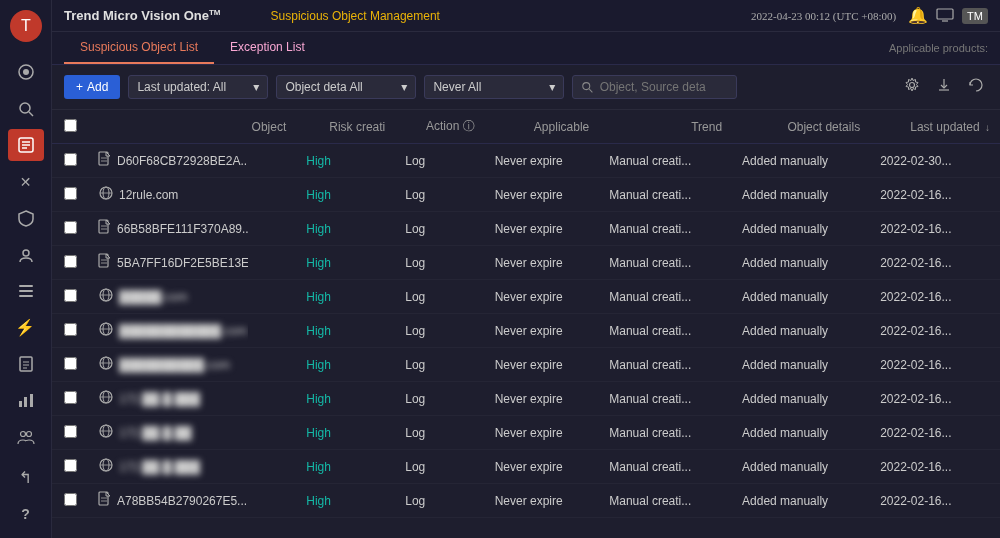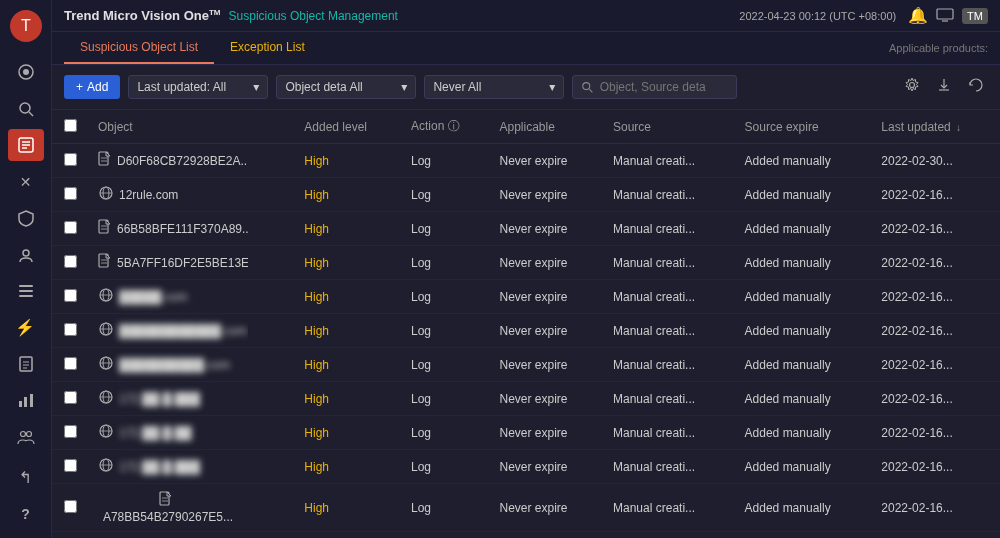--- a/index.html
+++ b/index.html
@@ -57,43 +57,44 @@
       overflow: hidden;
     }
 
     
     .topbar {
       display: flex;
       align-items: center;
       background: #1a1a2e;
       padding: 6px 12px;
       border-bottom: 1px solid #2a2a3e;
-      gap: 8px;
+      gap: 15px;
       justify-content: space-between;
     }
     .topbar-logo {
       font-size: 13px;
       font-weight: bold;
       color: #e0e0e0;
       white-space: nowrap;
     }
     .topbar-logo sup { font-size: 8px; }
     .topbar-title {
-      color: #14b8a6;
+      color: #eab308;
       font-size: 12px;
       flex: 1;
+      margin-left: 35px;
     }
     .topbar-right {
       display: flex;
       align-items: center;
       gap: 12px;
       color: #aaa;
       font-size: 11px;
     }
-    .topbar-time { white-space: nowrap; }
+    .topbar-time { white-space: nowrap; font-family: Liberation Serif, serif; }
     .topbar-icons { display: flex; gap: 8px; align-items: center; }
     .topbar-avatar {
       background: #555;
       color: white;
       border-radius: 3px;
       padding: 2px 5px;
       font-size: 11px;
     }
 
     
@@ -102,21 +103,21 @@
       align-items: center;
       background: #1a1a2e;
       padding: 0 12px;
       border-bottom: 1px solid #2a2a4a;
       justify-content: space-between;
     }
     .tabs { display: flex; gap: 0; justify-content: flex-end; }
     .tab {
       padding: 8px 16px;
       cursor: pointer;
-      color: #eab308;
+      color: #f9a8d4;
       font-size: 12px;
       border-bottom: 2px solid transparent;
     }
     .tab.active {
       color: #e87a5b;
       border-bottom: 2px solid #e87a5b;
     }
     .applicable-products {
       font-size: 11px;
       color: #777;
@@ -190,41 +191,41 @@
     table {
       width: 100%;
       border-collapse: collapse;
     }
     thead tr {
       background: #1e1e2e;
       border-bottom: 1px solid #2a2a4a;
     }
     thead th {
       padding: 8px 10px;
-      text-align: left;
+      text-align: right;
       color: #999;
       font-weight: normal;
       font-size: 12px;
       white-space: nowrap;
     }
     thead th:first-child { width: 36px; }
     tbody tr {
       border-bottom: 1px solid #252535;
     }
     tbody td {
       padding: 7px 10px;
       font-size: 12px;
       color: #ccc;
       white-space: nowrap;
       overflow: hidden;
       text-overflow: ellipsis;
       max-width: 160px;
     }
     tbody td:first-child { width: 36px; }
-    .risk-high { color: #eab308; }
+    .risk-high { color: #14b8a6; }
     .checkbox-col { text-align: center; }
     input[type="checkbox"] {
       accent-color: #555;
       width: 13px;
       height: 13px;
     }
     .sort-indicator { font-size: 10px; margin-left: 2px; }
 
     
     .table-container::-webkit-scrollbar { width: 6px; }
@@ -394,25 +395,25 @@
   </div>
 
   <div class="table-container">
     <table>
       <thead>
         <tr>
           <th class="checkbox-col">
             <input type="checkbox" style="">
           </th>
           <th>Object</th>
-          <th>Added level</th>
+          <th>Risk creati</th>
           <th>Action ⓘ</th>
           <th>Applicable</th>
-          <th>Source</th>
-          <th>Source expire</th>
+          <th>Trend</th>
+          <th>Object details</th>
           <th>Last updated <span class="sort-indicator">↓</span></th>
         </tr>
       </thead>
       <tbody id="table-body">
       <tr>
     <td class="checkbox-col">
       <input type="checkbox" style="">
     </td>
     <td style="display:flex;align-items:center;">
       <span><svg width="14" height="16" viewBox="0 0 14 16" fill="none" style="margin-right:5px;flex-shrink:0">
@@ -600,21 +601,21 @@
     <td>Log</td>
     <td>Never expire</td>
     <td>Manual creati...</td>
     <td>Added manually</td>
     <td>2022-02-16...</td>
   </tr>
           <tr>
     <td class="checkbox-col">
       <input type="checkbox" style="">
     </td>
-    <td style="display:flex;align-items:center;flex-direction:column;">
+    <td style="display:flex;align-items:center;">
       <span><svg width="14" height="16" viewBox="0 0 14 16" fill="none" style="margin-right:5px;flex-shrink:0">
   <rect x="1" y="1" width="9" height="13" rx="1" stroke="#aaa" stroke-width="1.2"></rect>
   <path d="M8 1 L12 5 L8 5 Z" stroke="#aaa" stroke-width="1" fill="#2a2a3a"></path>
   <line x1="3" y1="7" x2="9" y2="7" stroke="#aaa" stroke-width="0.8"></line>
   <line x1="3" y1="10" x2="9" y2="10" stroke="#aaa" stroke-width="0.8"></line>
 </svg></span>
       <span style="">A78BB54B2790267E5...</span>
     </td>
     <td class="risk-high">High</td>
     <td>Log</td>

